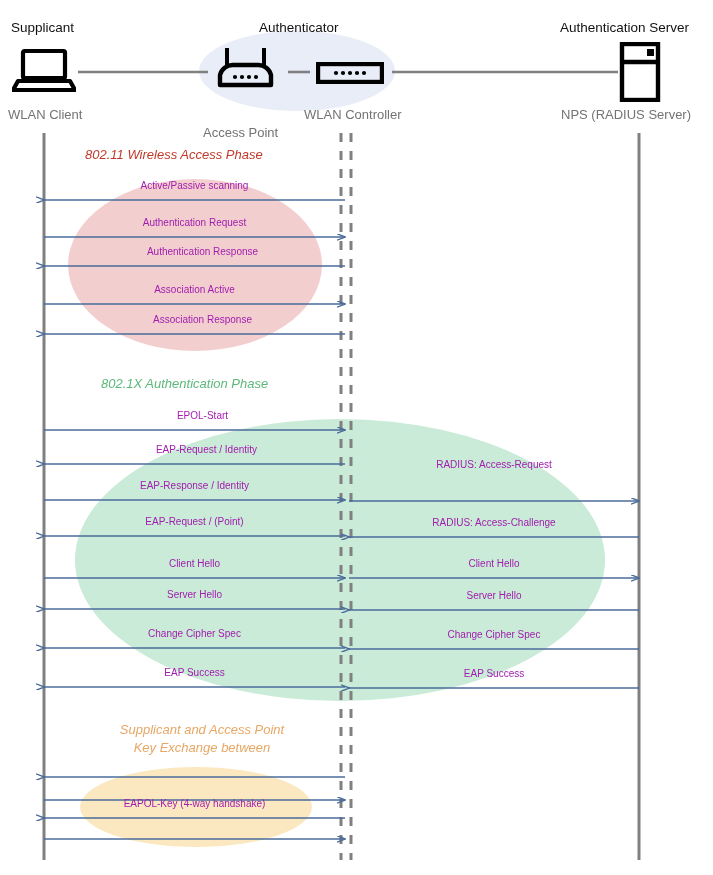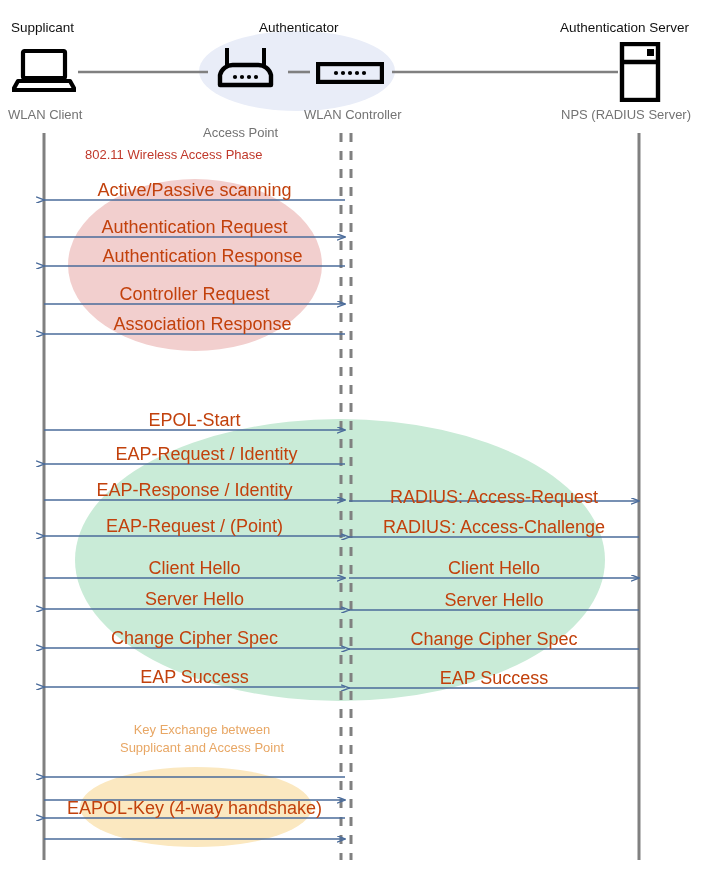--- a/index.html
+++ b/index.html
@@ -12,24 +12,24 @@
   svg.layer{position:absolute;left:0;top:0;width:713px;height:875px;}
 
   .hdr-label{
     position:absolute;font-size:13.5px;color:#111;white-space:nowrap;
   }
   .dev-label{
     position:absolute;font-size:13px;color:#737373;white-space:nowrap;
   }
   .phase-title{
     position:absolute;font-size:13px;white-space:nowrap;text-align:center;
-    font-weight:400;line-height:18px;
+    font-weight:400;line-height:18px;font-style:italic;
   }
   .msg{
-    position:absolute;font-size:18px;color:#c2410c;white-space:nowrap;
+    position:absolute;font-size:10px;color:#a21caf;white-space:nowrap;
     text-align:center;
   }
   .icon-box{position:absolute;}
 </style>
 </head>
 <body>
 
 <div id="stage">
 
   <svg class="layer" viewBox="0 0 713 875" preserveAspectRatio="none">
@@ -125,41 +125,42 @@
   <div class="hdr-label" style="left:11px;top:20px;">Supplicant</div>
   <div class="hdr-label" style="left:259px;top:20px;">Authenticator</div>
   <div class="hdr-label" style="left:560px;top:20px;">Authentication Server</div>
 
   <div class="dev-label" style="left:8px;top:107px;">WLAN Client</div>
   <div class="dev-label" style="left:203px;top:107px;margin-top:18px;">Access Point</div>
   <div class="dev-label" style="left:304px;top:107px;">WLAN Controller</div>
   <div class="dev-label" style="left:561px;top:107px;">NPS (RADIUS Server)</div>
 
   <div class="phase-title" style="left:85px;top:146px;color:#c0392b;">802.11 Wireless Access Phase</div>
+  <div class="phase-title" style="left:101px;top:375px;color:#5cb87a;">802.1X Authentication Phase</div>
   <div class="phase-title" style="left:92px;top:721px;color:#e8a765;width:220px;">
+    <div>Supplicant and Access Point</div>
     <div>Key Exchange between</div>
-    <div>Supplicant and Access Point</div>
   </div>
 
   <div id="label-group">
       <div class="msg" style="left: 44px; width: 301px; top: 180px;">Active/Passive scanning</div>
       <div class="msg" style="left: 44px; width: 301px; top: 217px;">Authentication Request</div>
       <div class="msg" style="left: 44px; width: 301px; top: 246px; padding-left: 8px;">Authentication Response</div>
-      <div class="msg" style="left: 44px; width: 301px; top: 284px;">Controller Request</div>
+      <div class="msg" style="left: 44px; width: 301px; top: 284px;">Association Active</div>
       <div class="msg" style="left: 44px; width: 301px; top: 314px; margin-left: 8px;">Association Response</div>
-      <div class="msg" style="left: 44px; width: 301px; top: 410px;">EPOL-Start</div>
+      <div class="msg" style="left: 52px; width: 301px; top: 410px;">EPOL-Start</div>
       <div class="msg" style="left: 44px; width: 301px; top: 444px; padding-left: 12px;">EAP-Request / Identity</div>
       <div class="msg" style="left: 44px; width: 301px; top: 480px;">EAP-Response / Identity</div>
       <div class="msg" style="left: 44px; width: 301px; top: 516px;">EAP-Request / (Point)</div>
       <div class="msg" style="left: 44px; width: 301px; top: 558px;">Client Hello</div>
       <div class="msg" style="left: 44px; width: 301px; top: 589px;">Server Hello</div>
       <div class="msg" style="left: 44px; width: 301px; top: 628px;">Change Cipher Spec</div>
       <div class="msg" style="left: 44px; width: 301px; top: 667px;">EAP Success</div>
       <div class="msg" style="left: 44px; width: 301px; top: 798px;">EAPOL-Key (4-way handshake)</div>
-      <div class="msg" style="left: 349px; width: 290px; top: 487px;">RADIUS: Access-Request</div>
+      <div class="msg" style="left: 349px; width: 290px; top: 459px;">RADIUS: Access-Request</div>
       <div class="msg" style="left: 349px; width: 290px; top: 517px;">RADIUS: Access-Challenge</div>
       <div class="msg" style="left: 349px; width: 290px; top: 558px;">Client Hello</div>
       <div class="msg" style="left: 349px; width: 290px; top: 590px;">Server Hello</div>
       <div class="msg" style="left: 349px; width: 290px; top: 629px;">Change Cipher Spec</div>
       <div class="msg" style="left: 349px; width: 290px; top: 668px;">EAP Success</div>
     </div>
 
 </div>
 
 </body></html>

